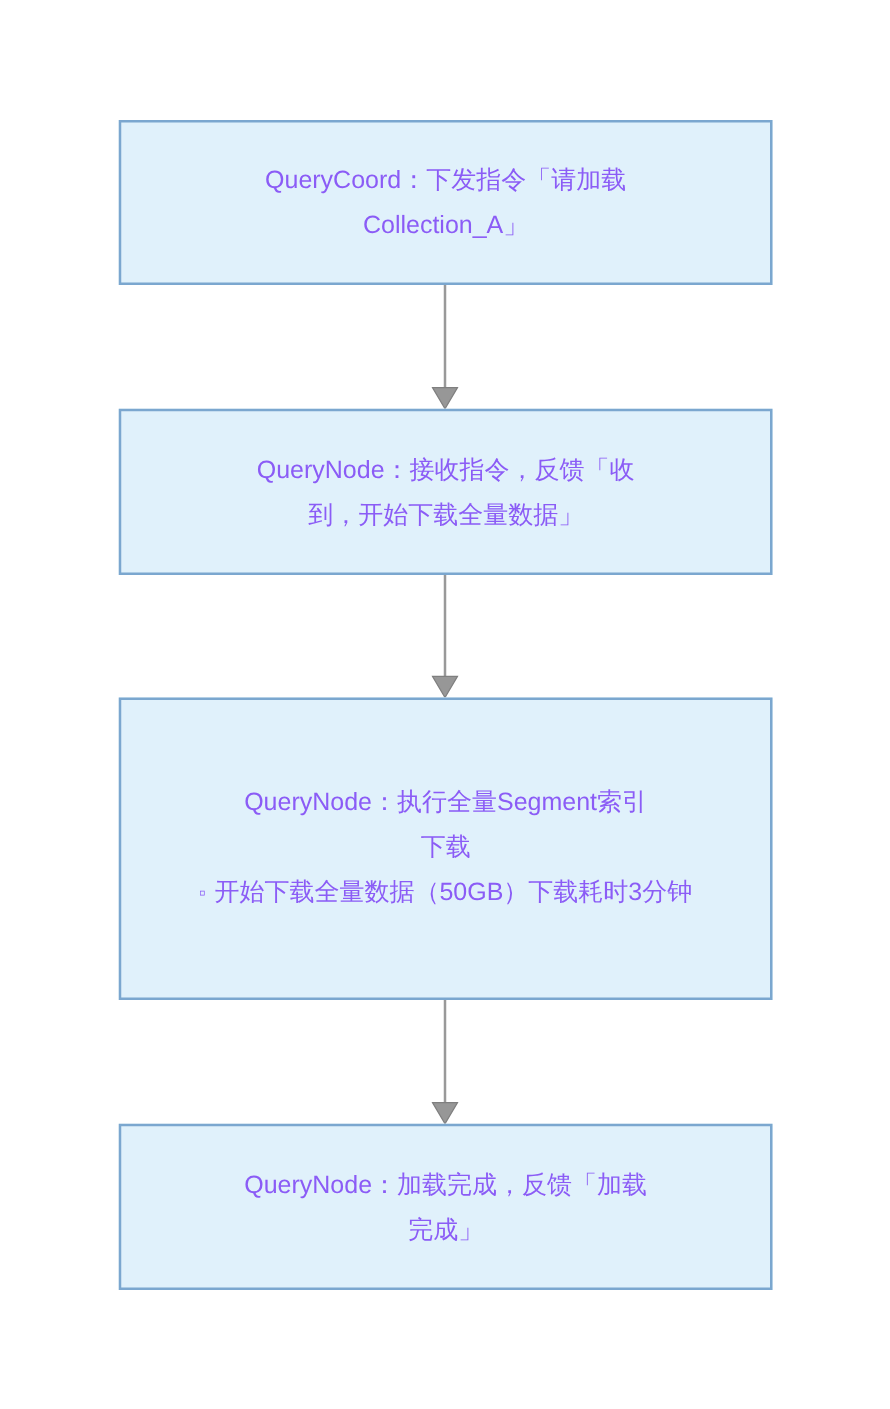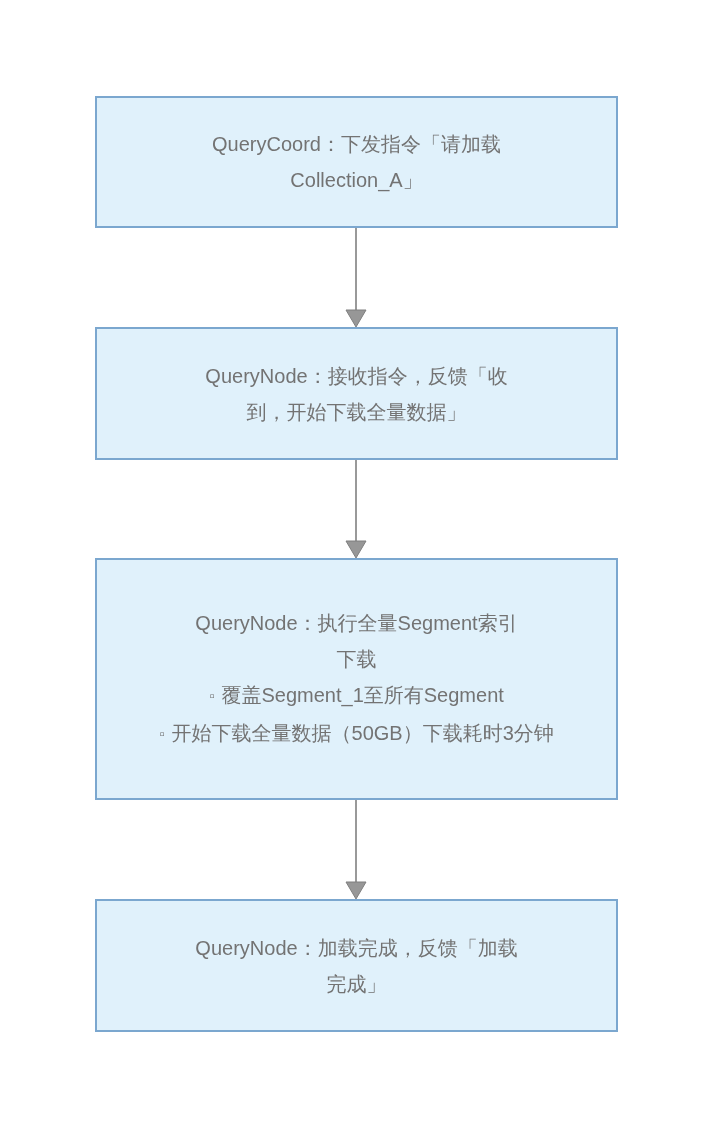--- a/index.html
+++ b/index.html
@@ -6,21 +6,21 @@
     margin: 0;
     padding: 0;
     background: #ffffff;
   }
   .canvas {
     position: relative;
     width: 712px;
     height: 1127px;
     background: #ffffff;
     font-family: "Liberation Sans", "DejaVu Sans", sans-serif;
-    color: #737373;
+    color: #8b5cf6;
     overflow: hidden;
   }
   .flow-box {
     position: absolute;
     left: 95px;
     width: 523px;
     box-sizing: border-box;
     background: #e0f1fb;
     border: 2px solid #7ba7cf;
     display: flex;
@@ -76,23 +76,20 @@
   </div>
 
   <svg class="connector conn-2" viewBox="0 0 22 98" preserveAspectRatio="none">
     <line x1="11" y1="0" x2="11" y2="82" stroke="#999999" stroke-width="2"></line>
     <polygon points="1,81 21,81 11,98" fill="#979797" stroke="#7f7f7f" stroke-width="1"></polygon>
   </svg>
 
   <div class="flow-box box-3">
     <div class="box-text">QueryNode：执行全量Segment索引下载</div>
     <div class="bullet-line">
-      <span class="bullet-marker">▫</span><span>覆盖Segment_1至所有Segment</span>
-    </div>
-    <div class="bullet-line">
       <span class="bullet-marker">▫</span><span>开始下载全量数据（50GB）下载耗时3分钟</span>
     </div>
   </div>
 
   <svg class="connector conn-3" viewBox="0 0 22 99" preserveAspectRatio="none">
     <line x1="11" y1="0" x2="11" y2="83" stroke="#999999" stroke-width="2"></line>
     <polygon points="1,82 21,82 11,99" fill="#979797" stroke="#7f7f7f" stroke-width="1"></polygon>
   </svg>
 
   <div class="flow-box box-4">

